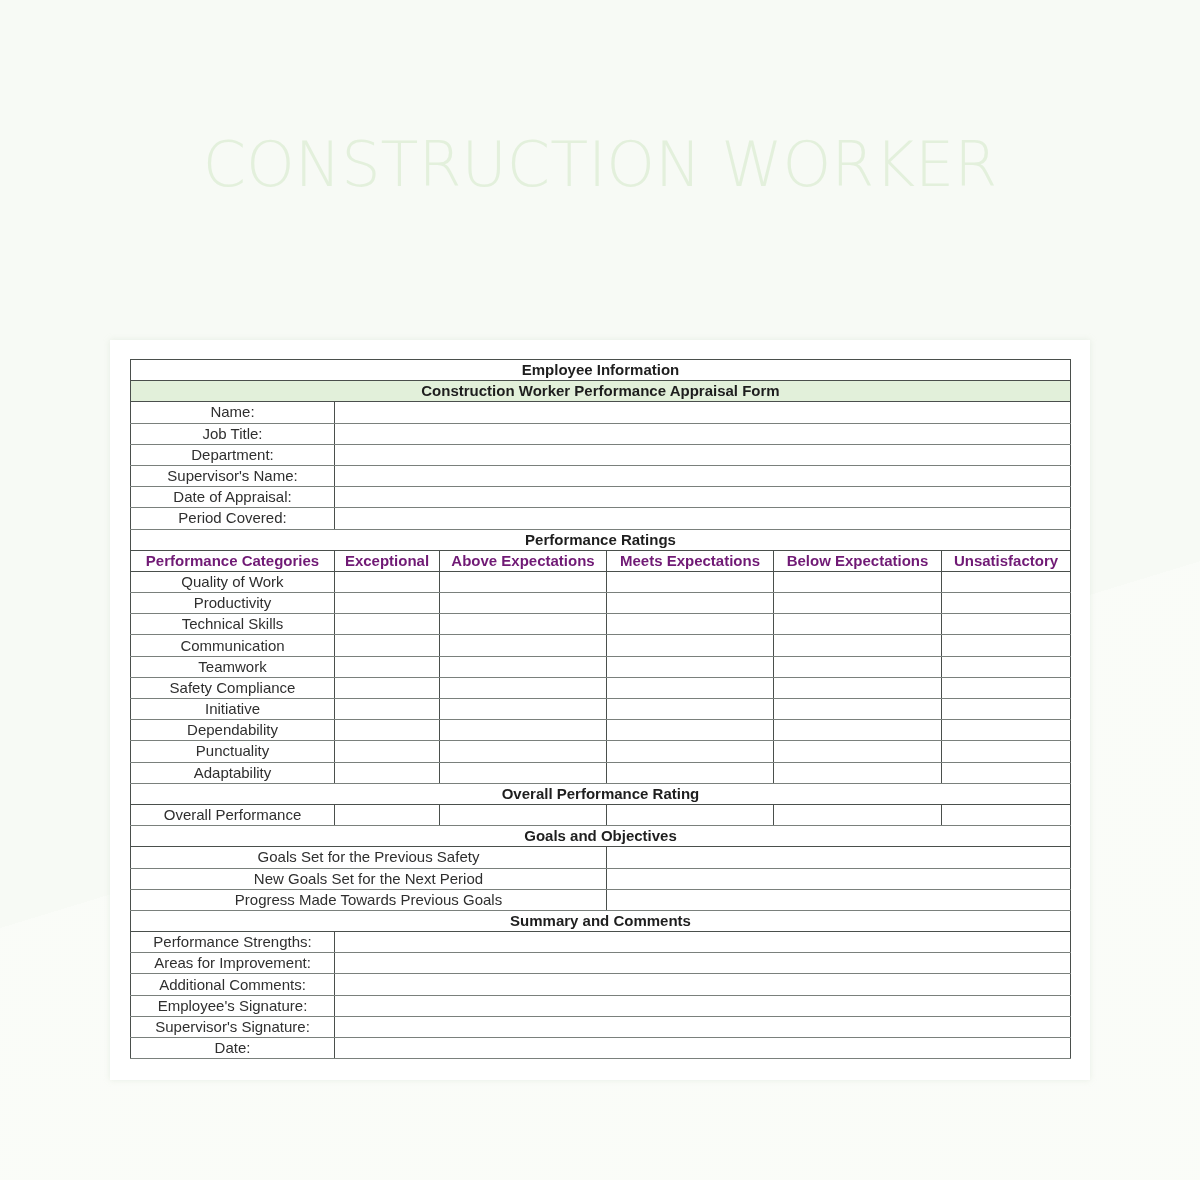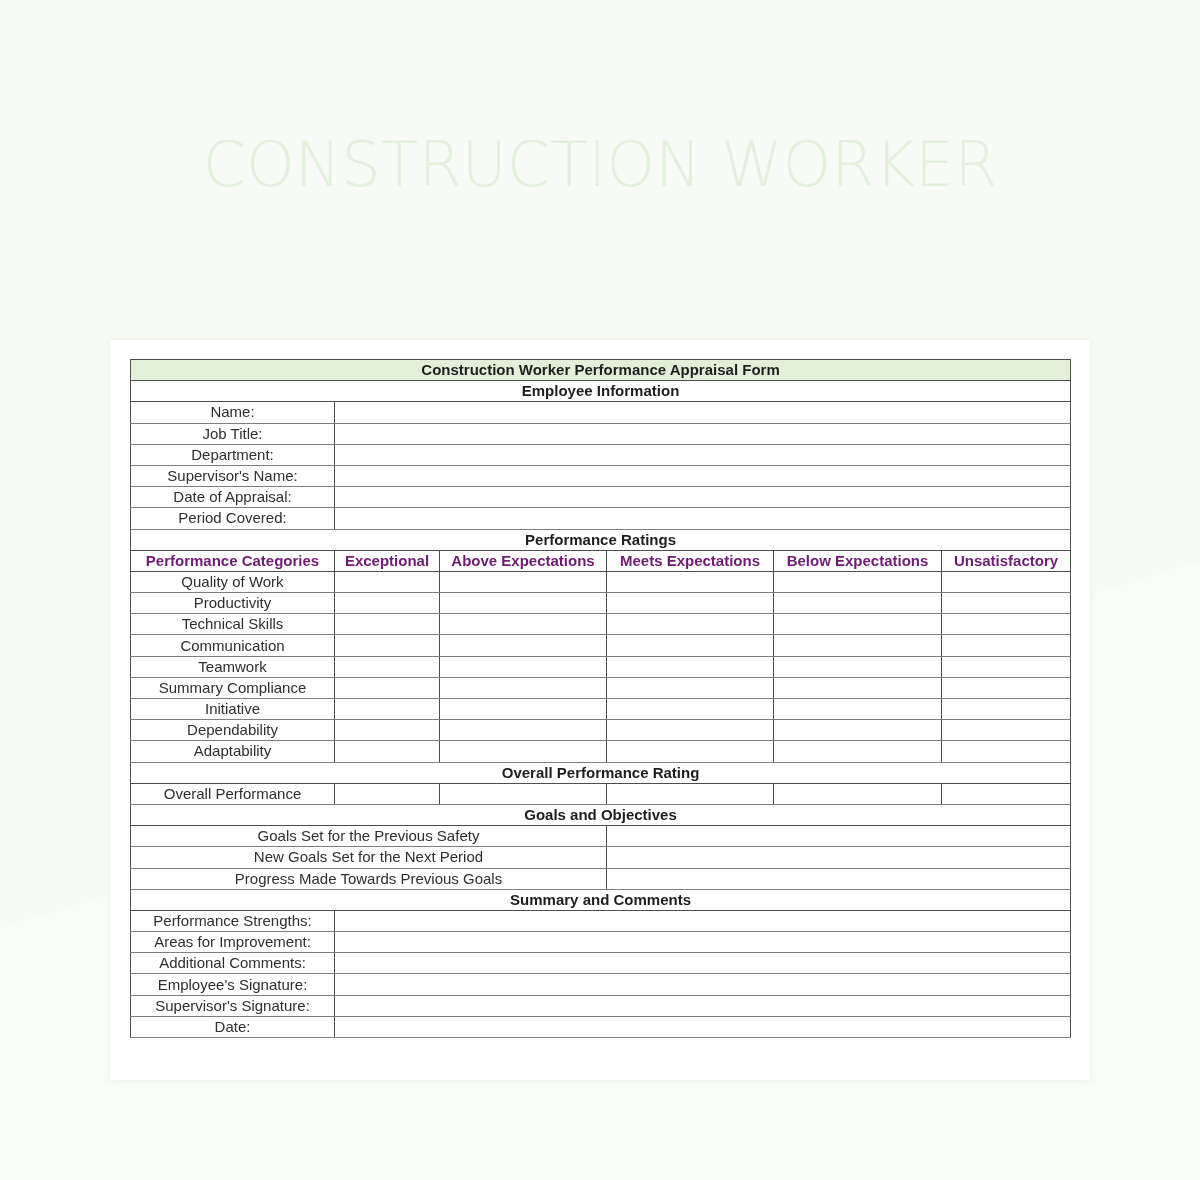--- a/index.html
+++ b/index.html
@@ -58,24 +58,24 @@
     <colgroup>
       <col style="width:204px">
         <col style="width:105px">
         <col style="width:167px">
       <col style="width:167px">
         <col style="width:168px">
         <col style="width:129px">
     </colgroup>
     <tbody>
       <tr>
+        <td colspan="6" class="section">Employee Information</td>
+      </tr>
+      <tr>
         <td colspan="6" class="title-cell">Construction Worker Performance Appraisal Form</td>
-      </tr>
-      <tr>
-        <td colspan="6" class="section">Employee Information</td>
       </tr>
       <tr class="row-thin">
         <td class="label">Name:</td>
         <td colspan="5" class="blank"></td>
       </tr>
       <tr class="row-thin">
         <td class="label">Job Title:</td>
         <td colspan="5" class="blank"></td>
       </tr>
       <tr class="row-thin">
@@ -139,37 +139,45 @@
       </tr>
       <tr class="row-thin">
         <td class="label">Teamwork</td>
         <td></td>
           <td></td>
           <td></td>
           <td></td>
           <td></td>
       </tr>
       <tr class="row-thin">
-        <td class="label">Summary Compliance</td>
+        <td class="label">Safety Compliance</td>
         <td></td>
           <td></td>
           <td></td>
           <td></td>
           <td></td>
       </tr>
       <tr class="row-thin">
         <td class="label">Initiative</td>
         <td></td>
           <td></td>
           <td></td>
           <td></td>
           <td></td>
       </tr>
       <tr class="row-thin">
         <td class="label">Dependability</td>
+        <td></td>
+          <td></td>
+          <td></td>
+          <td></td>
+          <td></td>
+      </tr>
+      <tr class="row-thin">
+        <td class="label">Punctuality</td>
         <td></td>
           <td></td>
           <td></td>
           <td></td>
           <td></td>
       </tr>
       <tr class="row-thin">
         <td class="label">Adaptability</td>
         <td></td>
           <td></td>

